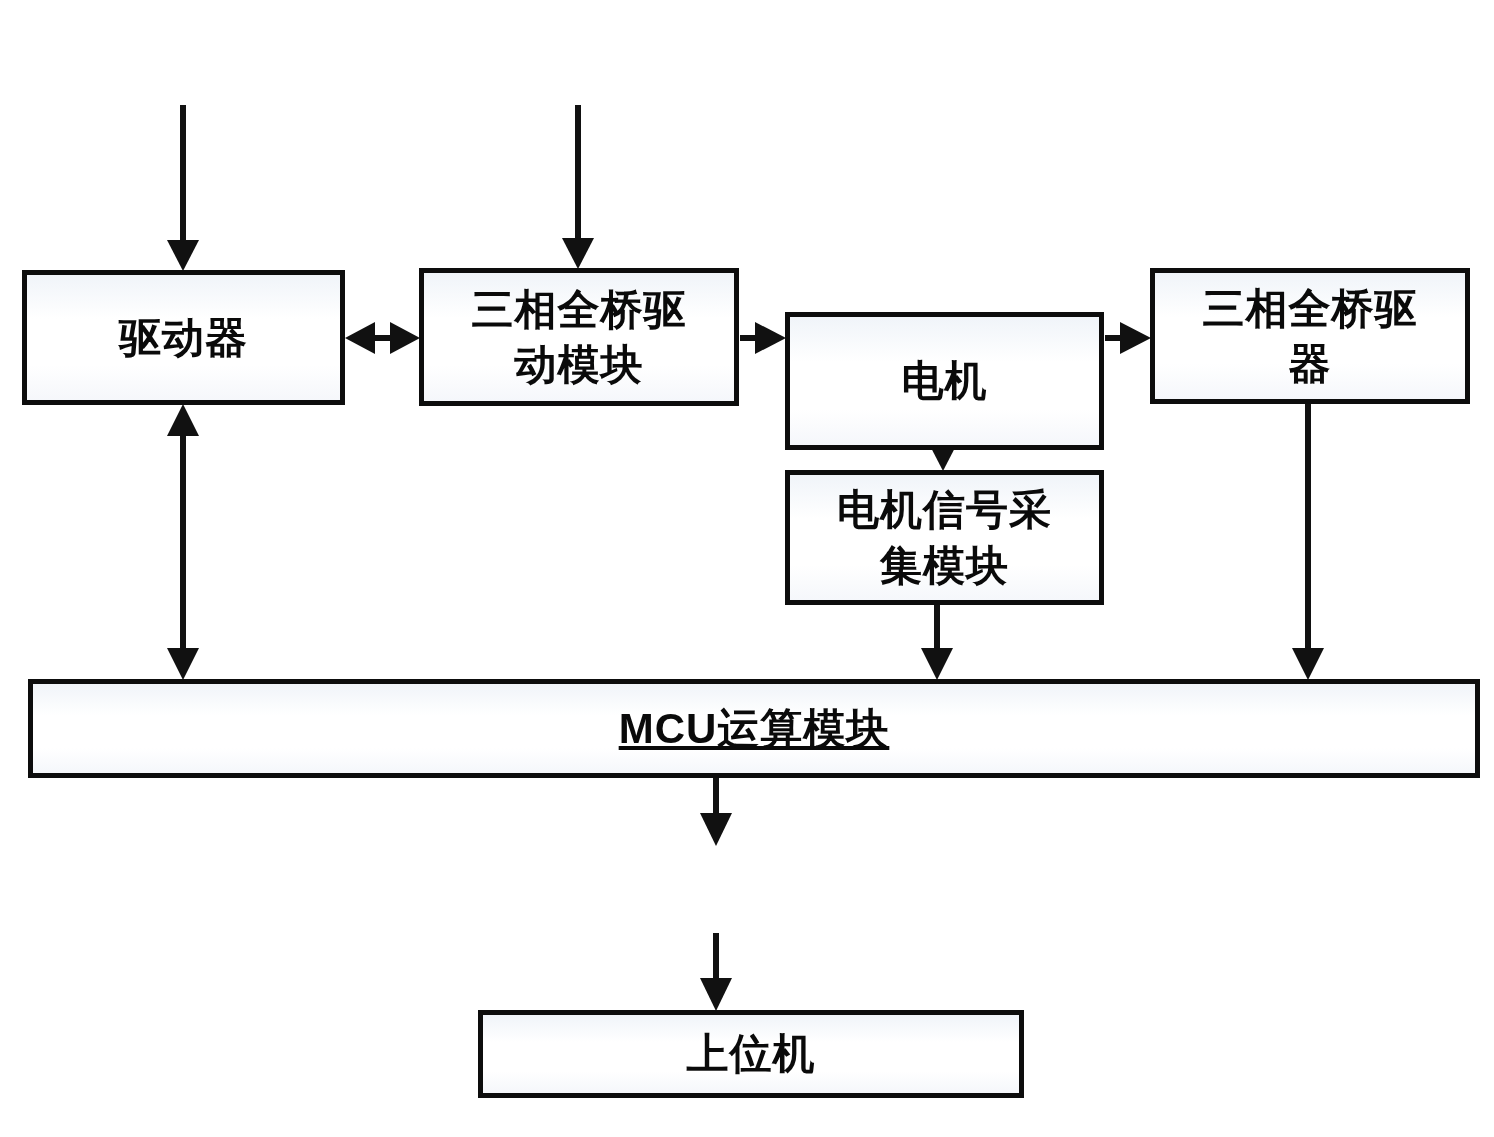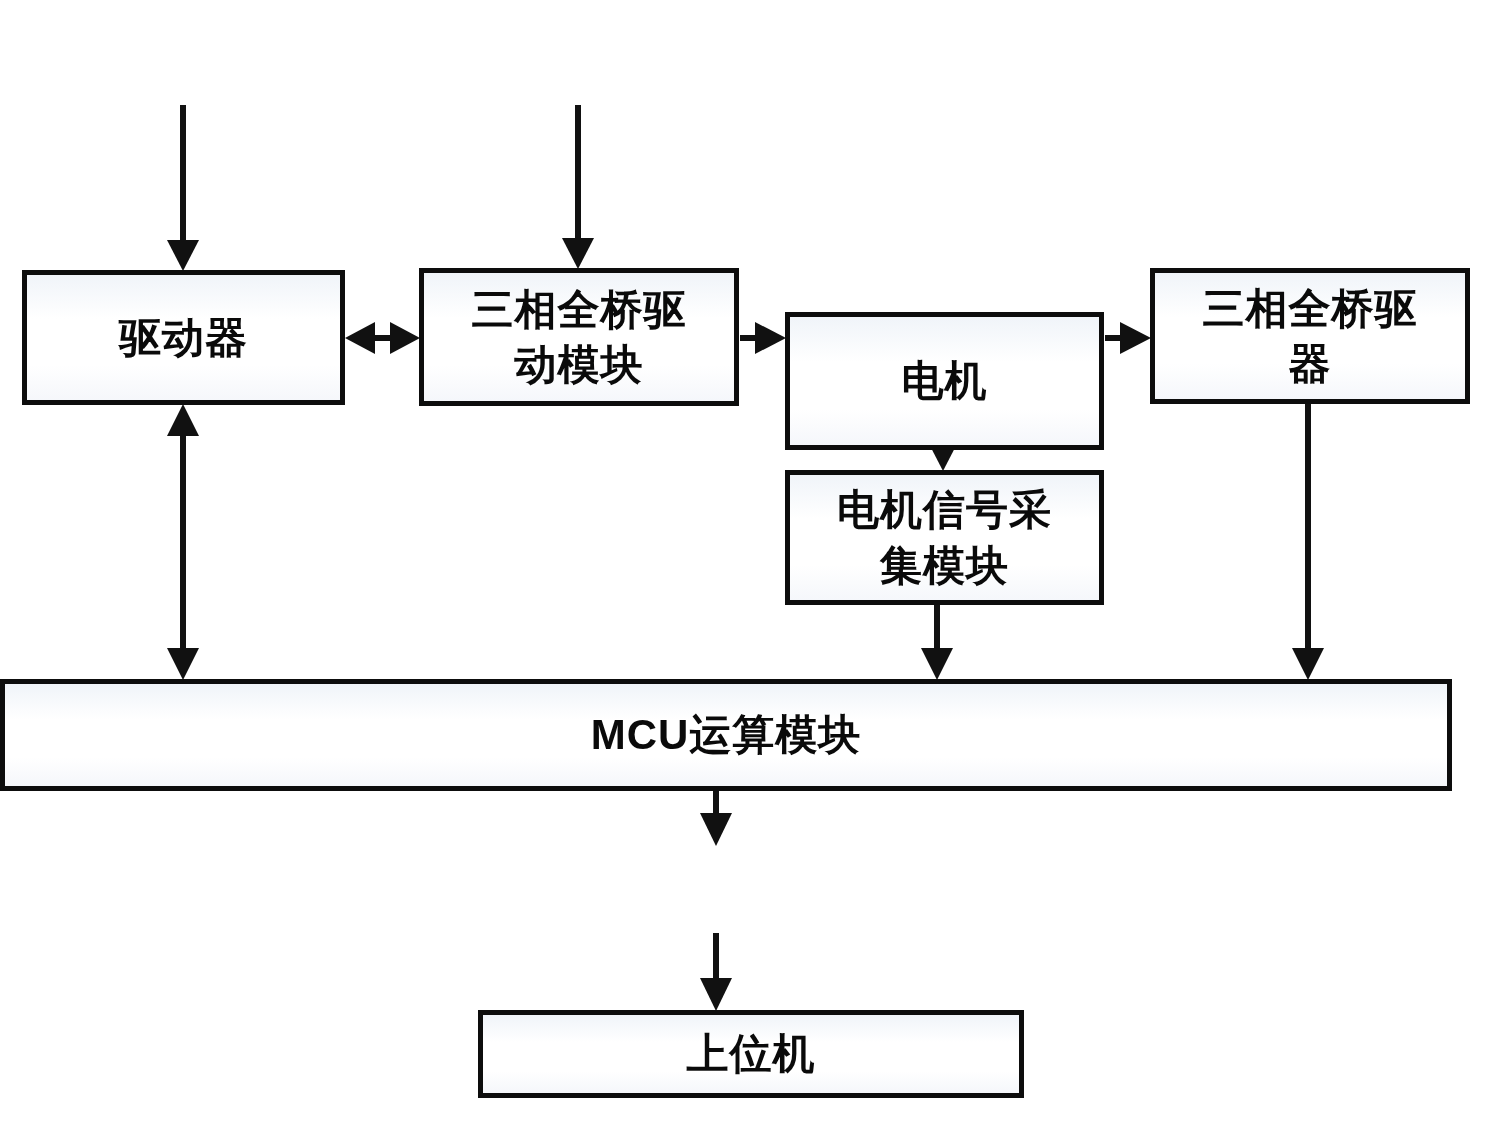--- a/index.html
+++ b/index.html
@@ -31,21 +31,21 @@
     white-space: pre-line;
     letter-spacing: 1px;
   }
   
   #node-power   { left: 23px;   top: 14px;   width: 1451px; height: 92px;  }
   #node-driver  { left: 22px;   top: 270px;  width: 323px;  height: 135px; }
   #node-bridge  { left: 419px;  top: 268px;  width: 320px;  height: 138px; }
   #node-motor   { left: 785px;  top: 268px;  width: 319px;  height: 138px; margin-top: 44px; }
   #node-encoder { left: 1150px; top: 268px;  width: 320px;  height: 136px; }
   #node-signal  { left: 785px;  top: 470px;  width: 319px;  height: 135px; }
-  #node-mcu     { left: 0;   top: 679px;  width: 1452px; height: 112px;  }
+  #node-mcu     { left: 28px;   top: 679px;  width: 1452px; height: 99px; text-decoration: underline;  }
   #node-comm    { left: 478px;  top: 845px;  width: 478px;  height: 88px;  }
   #node-host    { left: 478px;  top: 1010px; width: 546px;  height: 88px;  }
 
   #wires {
     position: absolute;
     left: 0; top: 0;
     width: 1494px;
     height: 1137px;
     pointer-events: none;
   }

